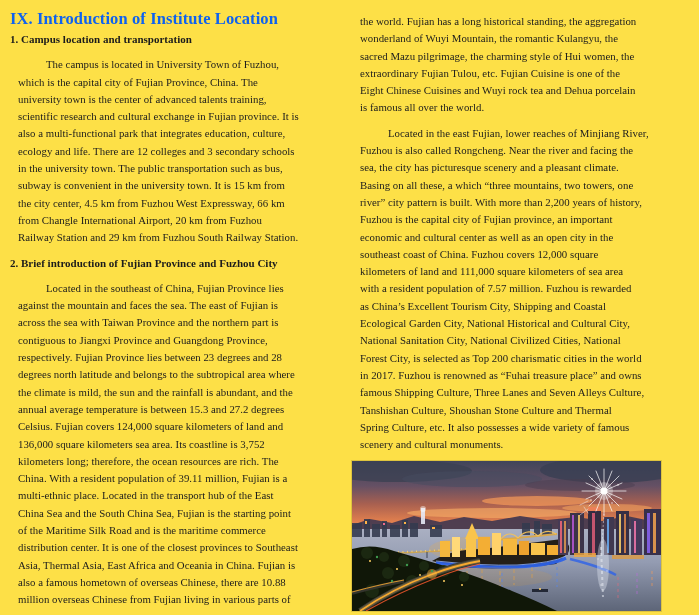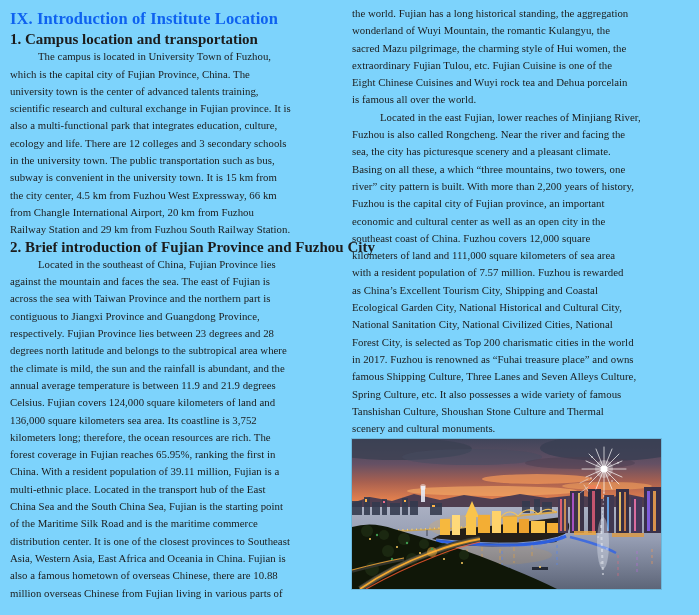--- a/index.html
+++ b/index.html
@@ -3,39 +3,39 @@
 <meta charset="utf-8">
 <style>
   html, body { margin: 0; padding: 0; }
   body {
     width: 699px; height: 615px;
     background: #ffffff;
     font-family: "Liberation Serif", serif;
     color: #1c1c1c;
     overflow: hidden;
   }
-  .page { position: relative; width: 699px; height: 615px; background: #7dd3fc; }
+  .page { position: relative; width: 699px; height: 615px; background: #fde047; }
   .col { position: absolute; }
   .col-left  { left: 10px; top: 6px;  width: 340px; }
   .col-right { left: 352px; top: 5px; width: 342px; }
   .doc-title {
     color: var(--title-blue, #0e62f0);
     font-weight: bold;
     font-size: 16.5px;
     line-height: 25px;
     white-space: nowrap;
     letter-spacing: 0.1px;
   }
   .section-heading {
     font-weight: bold;
-    font-size: 15px;
+    font-size: 11px;
     line-height: 17.3px;
     white-space: nowrap;
   }
-  .para { margin: 0; }
+  .para { margin: 8px; }
   .para .line {
     font-size: 10.8px;
     line-height: 17.3px;
     white-space: nowrap;
     letter-spacing: 0.02px;
   }
   .indent-first .line:first-child { text-indent: 28px; }
   .photo-frame {
     margin-top: 2px;
     width: 309px; height: 150px;
@@ -67,31 +67,30 @@
       </div>
     <div class="section-heading">2. Brief introduction of Fujian Province and Fuzhou City</div>
     <div class="para indent-first">
         <div class="line">Located in the southeast of China, Fujian Province lies</div>
         <div class="line">against the mountain and faces the sea. The east of Fujian is</div>
         <div class="line">across the sea with Taiwan Province and the northern part is</div>
         <div class="line">contiguous to Jiangxi Province and Guangdong Province,</div>
         <div class="line">respectively. Fujian Province lies between 23 degrees and 28</div>
         <div class="line">degrees north latitude and belongs to the subtropical area where</div>
         <div class="line">the climate is mild, the sun and the rainfall is abundant, and the</div>
-        <div class="line">annual average temperature is between 11.9 and 21.9 degrees</div>
+        <div class="line">annual average temperature is between 15.3 and 27.2 degrees</div>
         <div class="line">Celsius. Fujian covers 124,000 square kilometers of land and</div>
         <div class="line">136,000 square kilometers sea area. Its coastline is 3,752</div>
         <div class="line">kilometers long; therefore, the ocean resources are rich. The</div>
-        <div class="line">forest coverage in Fujian reaches 65.95%, ranking the first in</div>
         <div class="line">China. With a resident population of 39.11 million, Fujian is a</div>
         <div class="line">multi-ethnic place. Located in the transport hub of the East</div>
         <div class="line">China Sea and the South China Sea, Fujian is the starting point</div>
         <div class="line">of the Maritime Silk Road and is the maritime commerce</div>
         <div class="line">distribution center. It is one of the closest provinces to Southeast</div>
-        <div class="line">Asia, Western Asia, East Africa and Oceania in China. Fujian is</div>
+        <div class="line">Asia, Thermal Asia, East Africa and Oceania in China. Fujian is</div>
         <div class="line">also a famous hometown of overseas Chinese, there are 10.88</div>
         <div class="line">million overseas Chinese from Fujian living in various parts of</div>
       </div>
   </div>
 
   <div class="col col-right">
     <div class="para">
         <div class="line">the world. Fujian has a long historical standing, the aggregation</div>
         <div class="line">wonderland of Wuyi Mountain, the romantic Kulangyu, the</div>
         <div class="line">sacred Mazu pilgrimage, the charming style of Hui women, the</div>
@@ -109,22 +108,22 @@
         <div class="line">economic and cultural center as well as an open city in the</div>
         <div class="line">southeast coast of China. Fuzhou covers 12,000 square</div>
         <div class="line">kilometers of land and 111,000 square kilometers of sea area</div>
         <div class="line">with a resident population of 7.57 million. Fuzhou is rewarded</div>
         <div class="line">as China’s Excellent Tourism City, Shipping and Coastal</div>
         <div class="line">Ecological Garden City, National Historical and Cultural City,</div>
         <div class="line">National Sanitation City, National Civilized Cities, National</div>
         <div class="line">Forest City, is selected as Top 200 charismatic cities in the world</div>
         <div class="line">in 2017. Fuzhou is renowned as “Fuhai treasure place” and owns</div>
         <div class="line">famous Shipping Culture, Three Lanes and Seven Alleys Culture,</div>
+        <div class="line">Tanshishan Culture, Shoushan Stone Culture and Thermal</div>
         <div class="line">Spring Culture, etc. It also possesses a wide variety of famous</div>
-        <div class="line">Tanshishan Culture, Shoushan Stone Culture and Thermal</div>
         <div class="line">scenery and cultural monuments.</div>
       </div>
 
     <div class="photo-frame">
       <svg width="309" height="150" viewBox="0 0 309 150" xmlns="http://www.w3.org/2000/svg">
         <defs>
           <linearGradient id="g-sky" x1="0" y1="0" x2="0" y2="1">
             <stop offset="0" stop-color="#40455a"></stop>
             <stop offset="0.32" stop-color="#655064"></stop>
             <stop offset="0.55" stop-color="#a86050"></stop>

